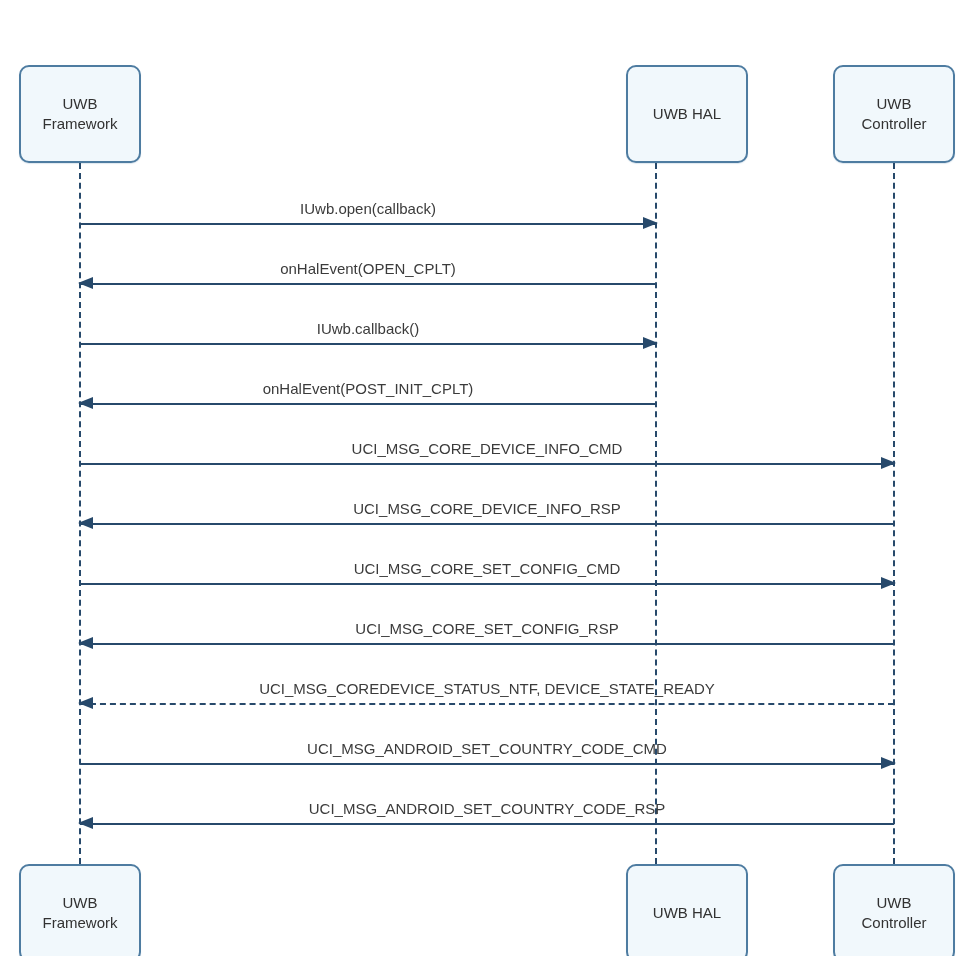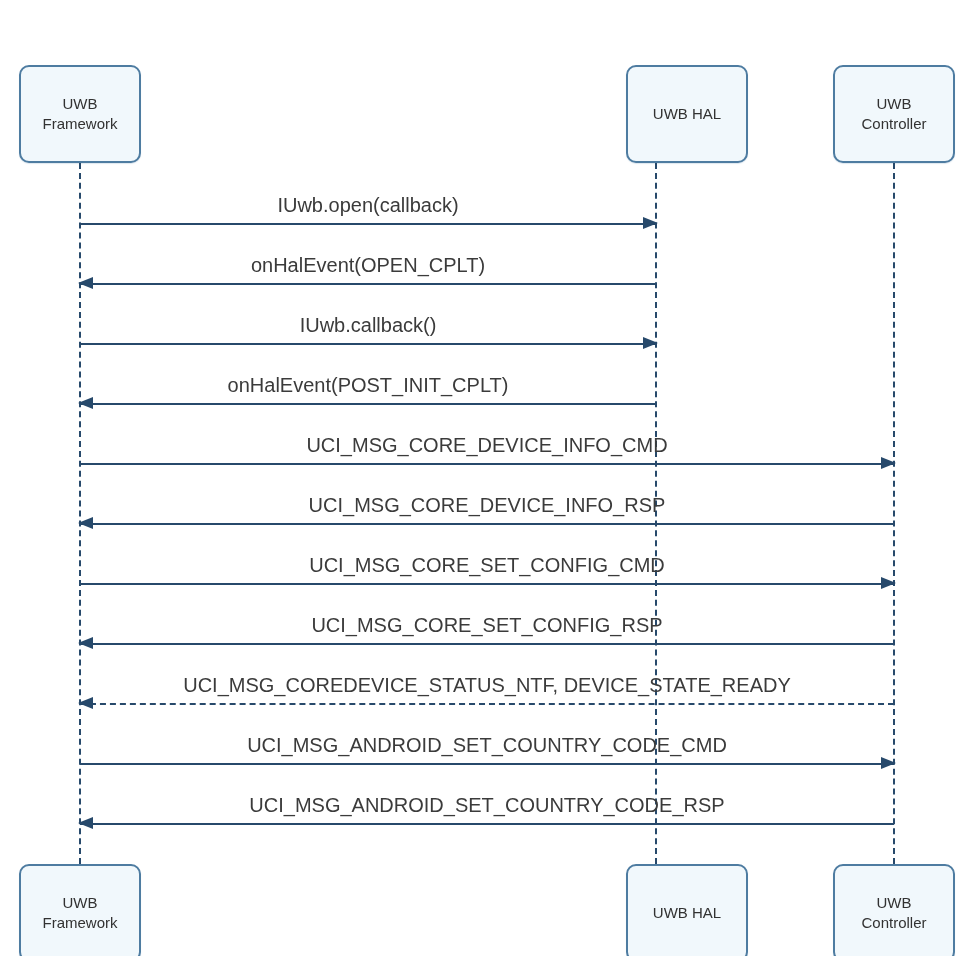--- a/index.html
+++ b/index.html
@@ -69,21 +69,21 @@
     border-top: 2px solid var(--line);
   }
   .msg.dashed .msg-line { border-top-style: dashed; }
 
   .msg-label {
     position: absolute;
     left: 0; right: 0;
     bottom: 7px;
     text-align: center;
     white-space: nowrap;
-    font-size: 20px;
+    font-size: 15px;
     color: var(--text);
   }
 
   .arrow-head {
     position: absolute;
     width: 0; height: 0;
     top: -7px;
     border-top: 6px solid transparent;
     border-bottom: 6px solid transparent;
   }

